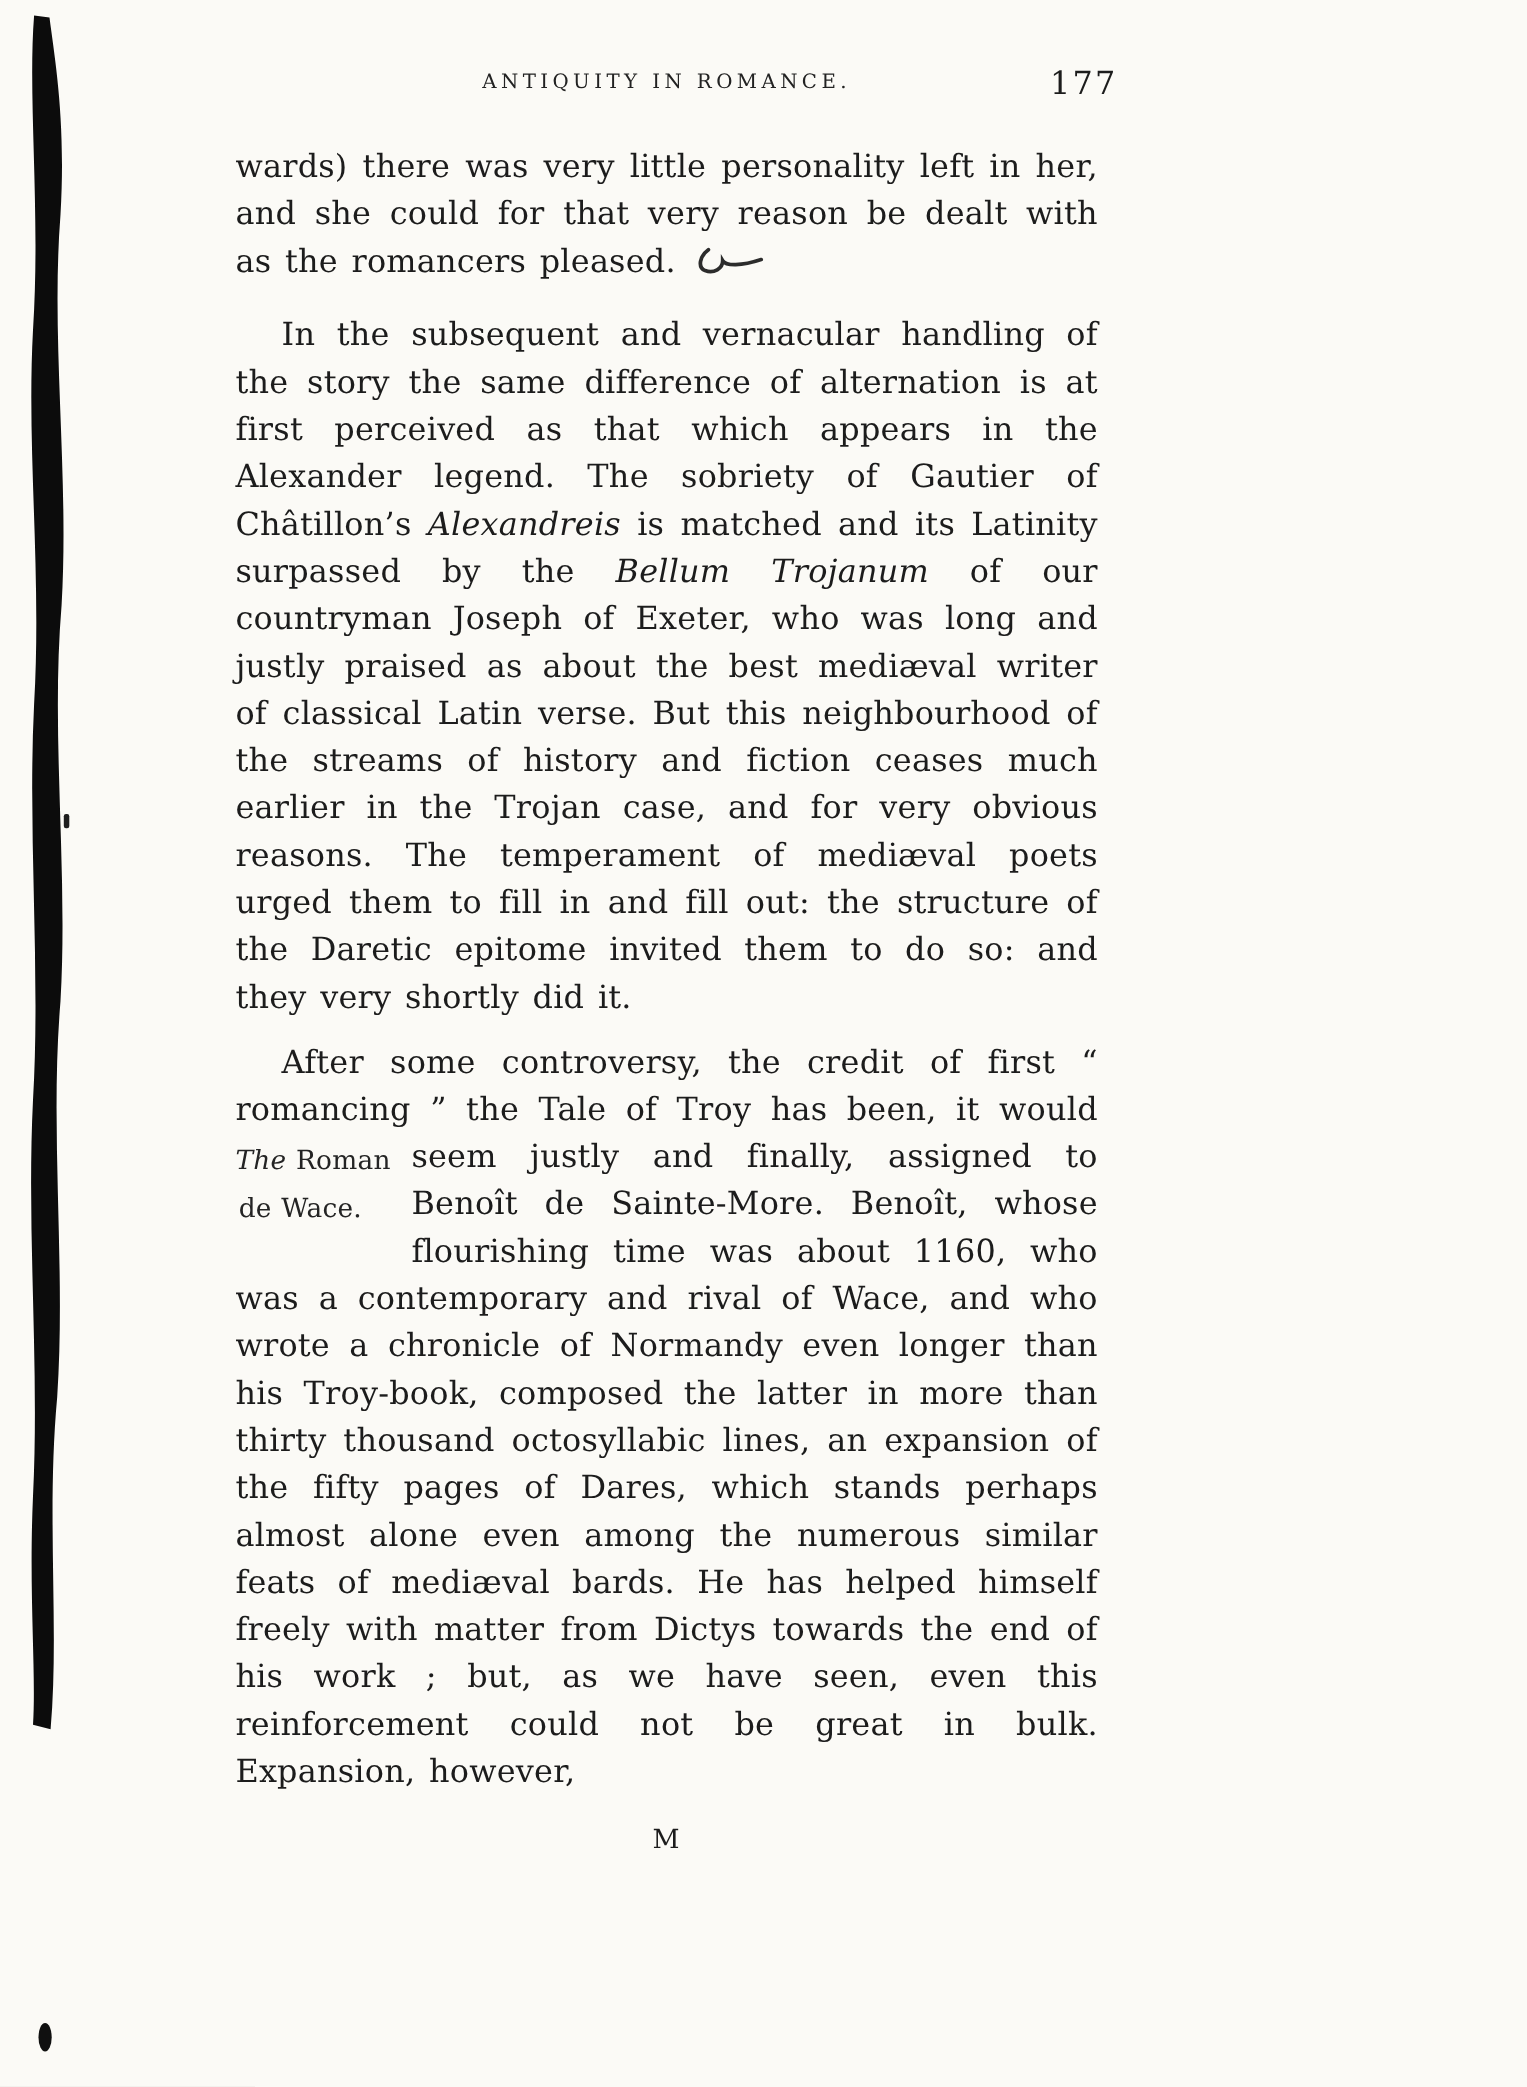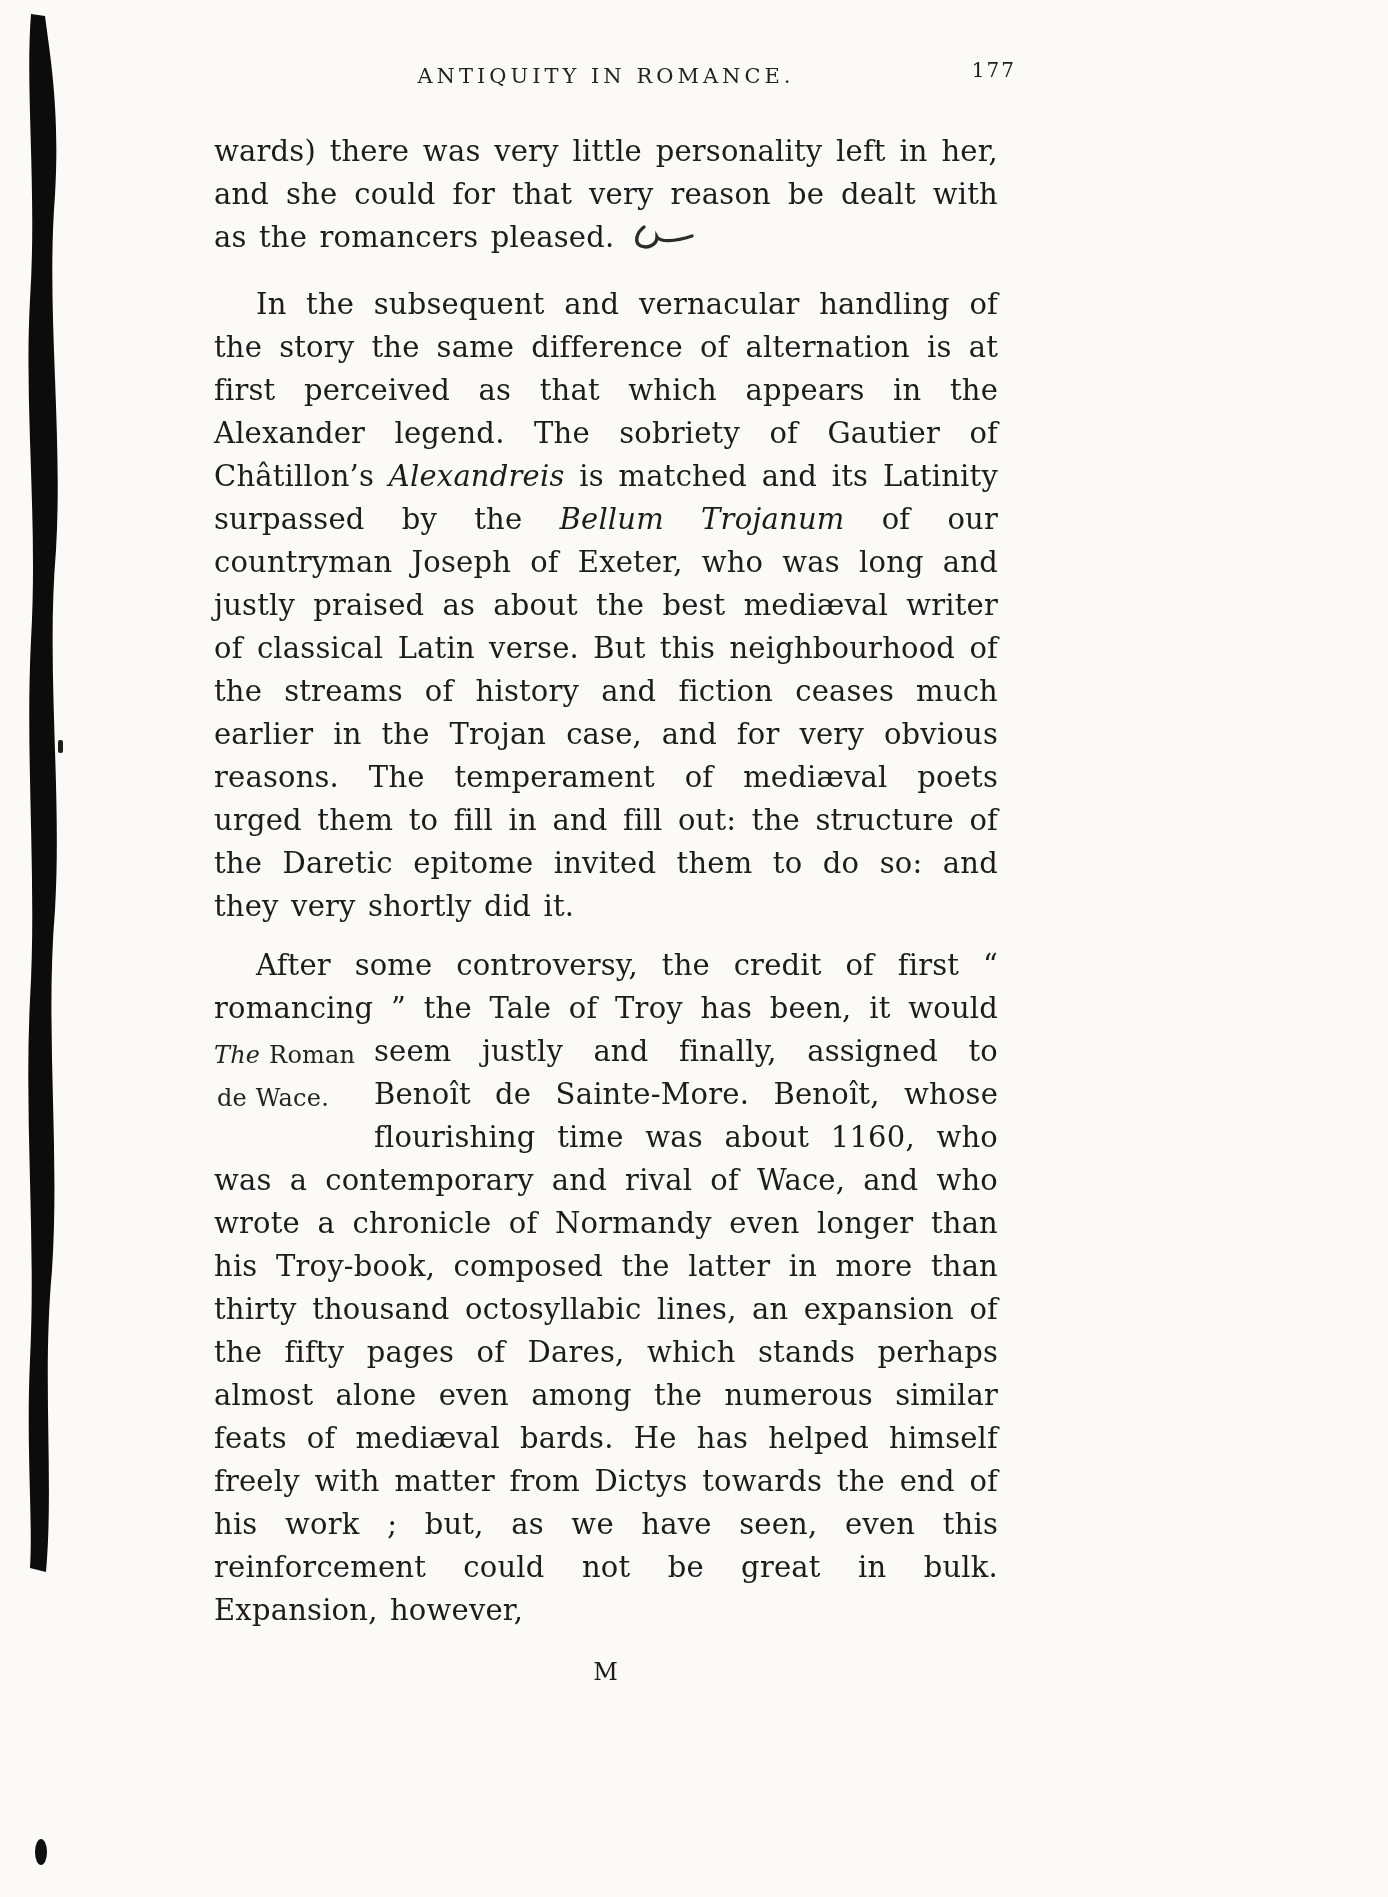--- a/index.html
+++ b/index.html
@@ -8,24 +8,24 @@
     width:1388px;height:1897px;
     background:var(--paper,#fbfaf6);
     font-family:"DejaVu Serif","Liberation Serif",serif;
     color:var(--ink,#1c1c1c);
     overflow:hidden;
   }
   .binding{position:absolute;left:0;top:0;filter:blur(.6px);}
   .text-block{position:absolute;left:198px;top:56px;width:816px;}
   .header{position:relative;height:46px;margin-bottom:28px;}
   .running-title{
-    text-align:center;font-size:21px;letter-spacing:4px;
+    text-align:center;font-size:18px;letter-spacing:4px;
     padding-top:8px;color:#222;
   }
-  .page-number{position:absolute;right:-2px;top:2px;font-size:20px;letter-spacing:2px;}
+  .page-number{position:absolute;right:-2px;top:2px;font-size:29px;letter-spacing:2px;}
   .body-text{overflow:visible;}
   .para{
     margin:16px;text-align:justify;font-size:29px;line-height:43px;
     word-spacing:3px;letter-spacing:.2px;
   }
   .para.indent{text-indent:42px;}
   .sidenote{
     float:left;width:150px;margin:4px 10px 0 0;
     font-size:24px;line-height:43px;text-indent:0;
     text-align:left;word-spacing:1px;color:#242424;

